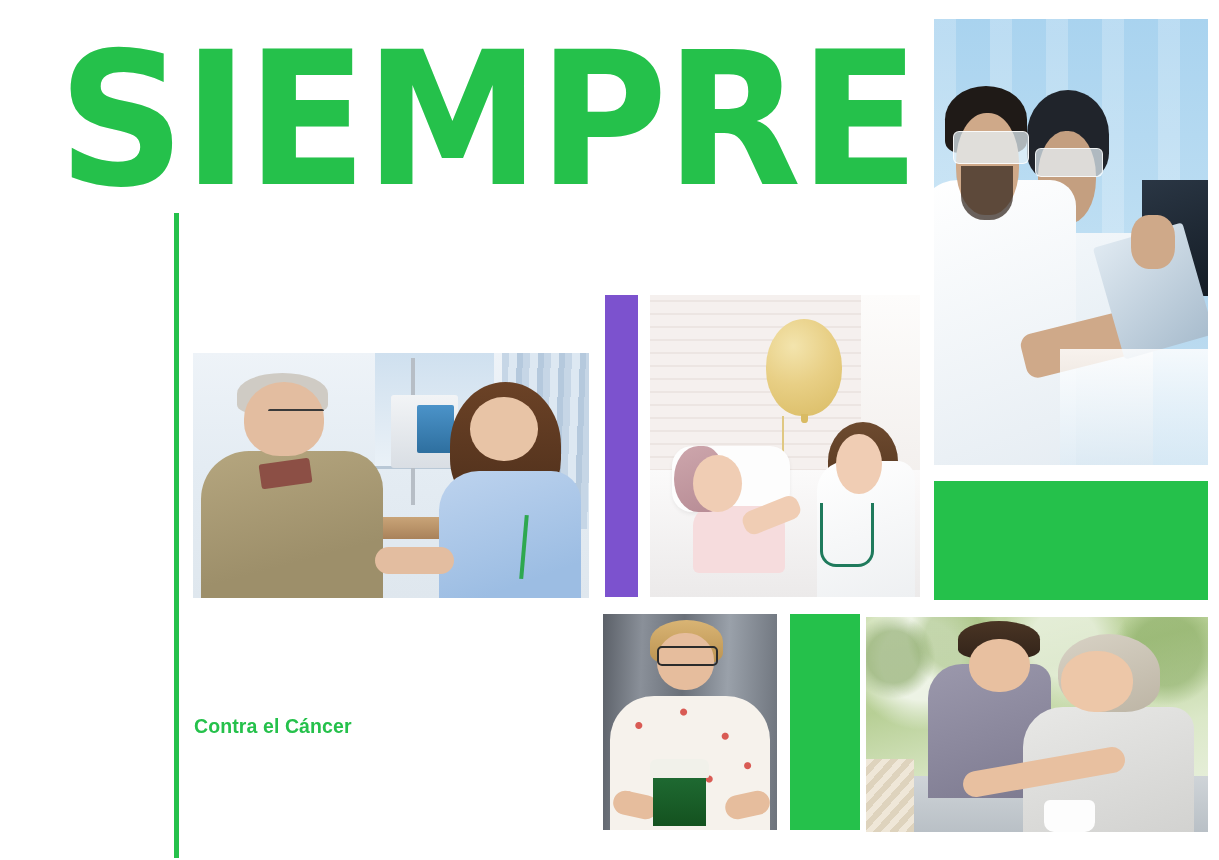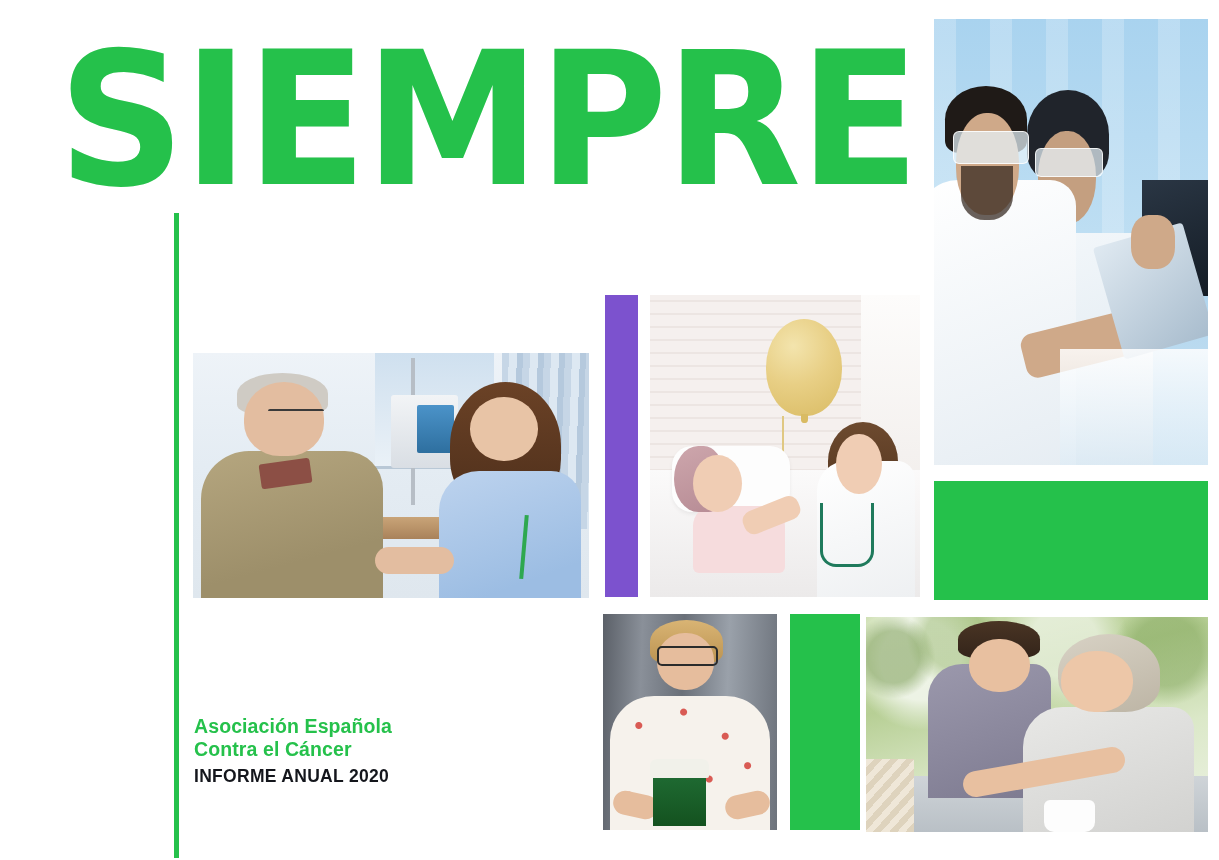--- a/index.html
+++ b/index.html
@@ -430,23 +430,21 @@
 <body>
 
 <div id="cover">
 
   <div class="headline">SIEMPRE</div>
 
   <div class="sub-rule"></div>
 
 
   <div class="org-block">
-    <div class="org-line">Asociación Española</div>
     <div class="org-line">Contra el Cáncer</div>
-    <div class="org-report">INFORME ANUAL 2020</div>
   </div>
 
   <div class="tile" id="photo-chemo">
     <div class="ph chemo-bg"></div>
     <div class="chemo-window"></div>
     <div class="chemo-curtain"></div>
     <div class="chemo-counter"></div>
     <div class="chemo-pole"></div>
     <div class="chemo-pump"></div>
     <div class="chemo-chair"></div>

